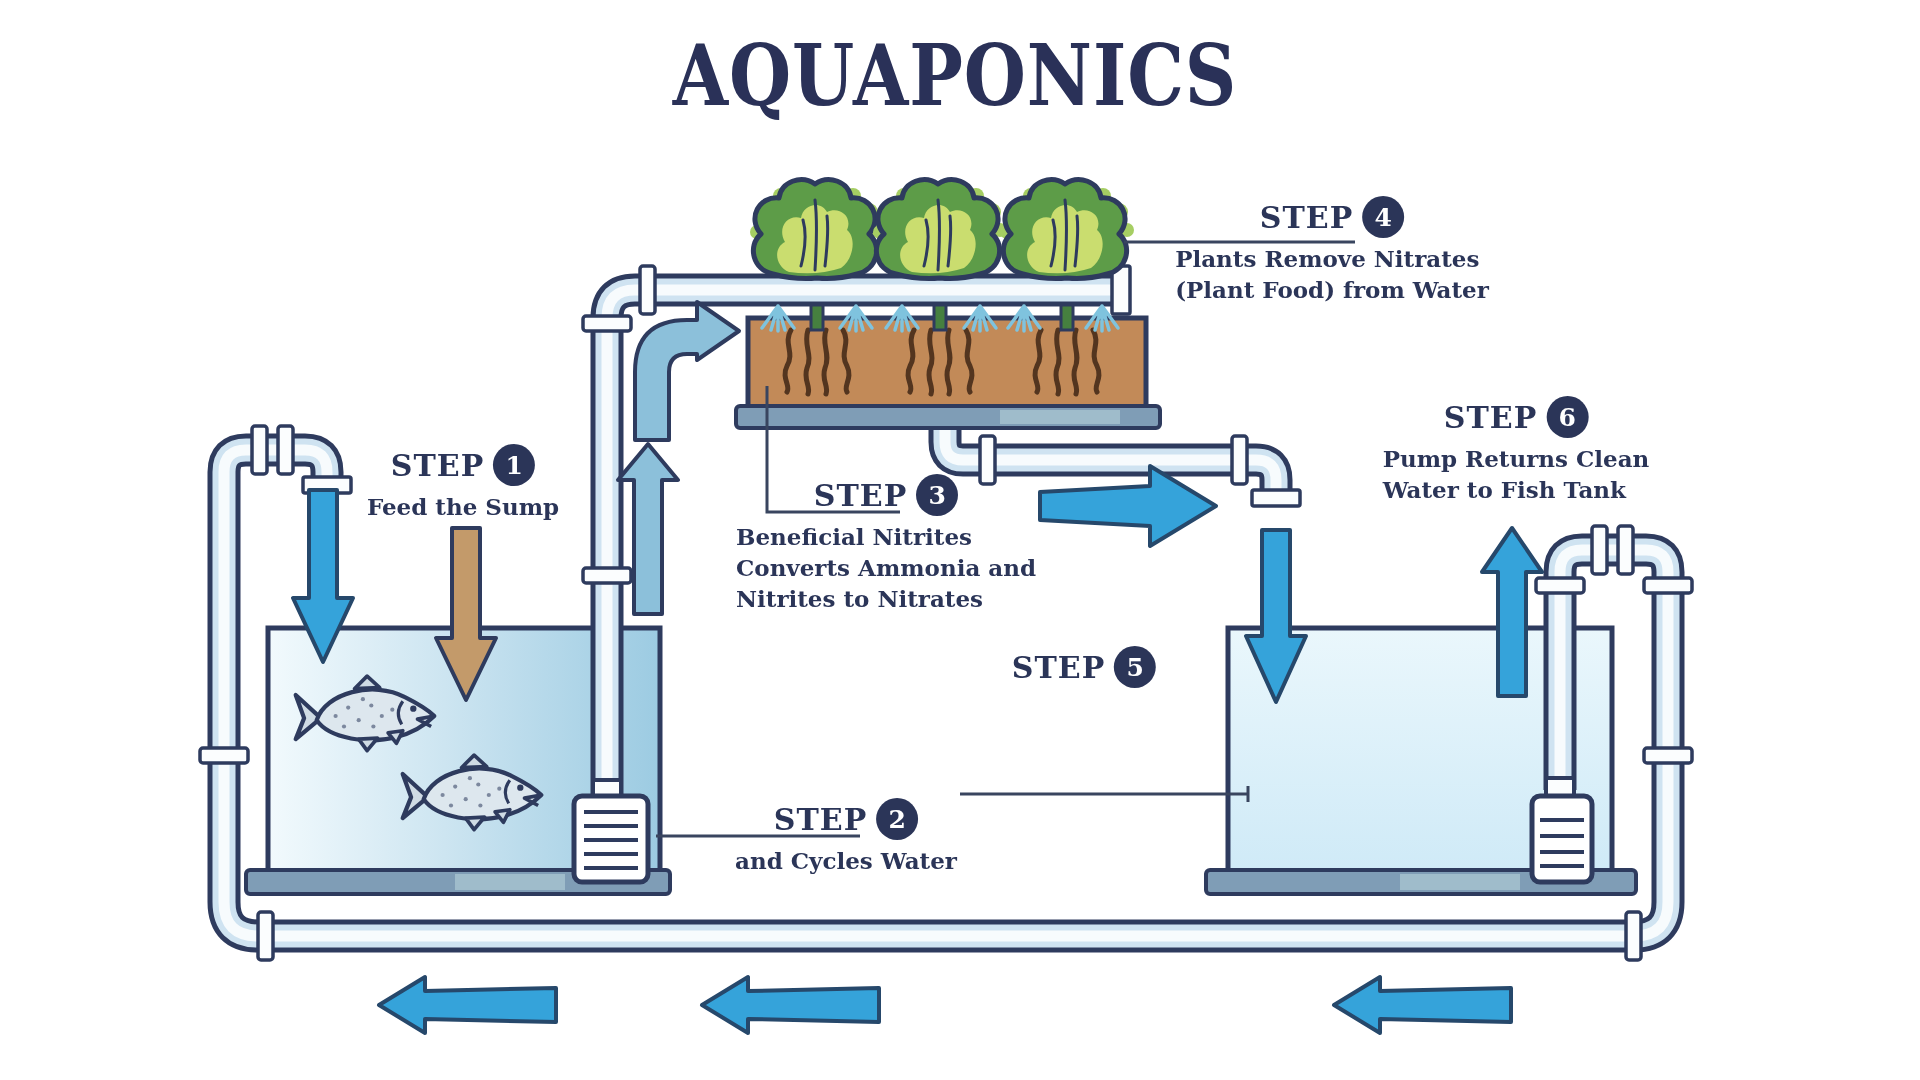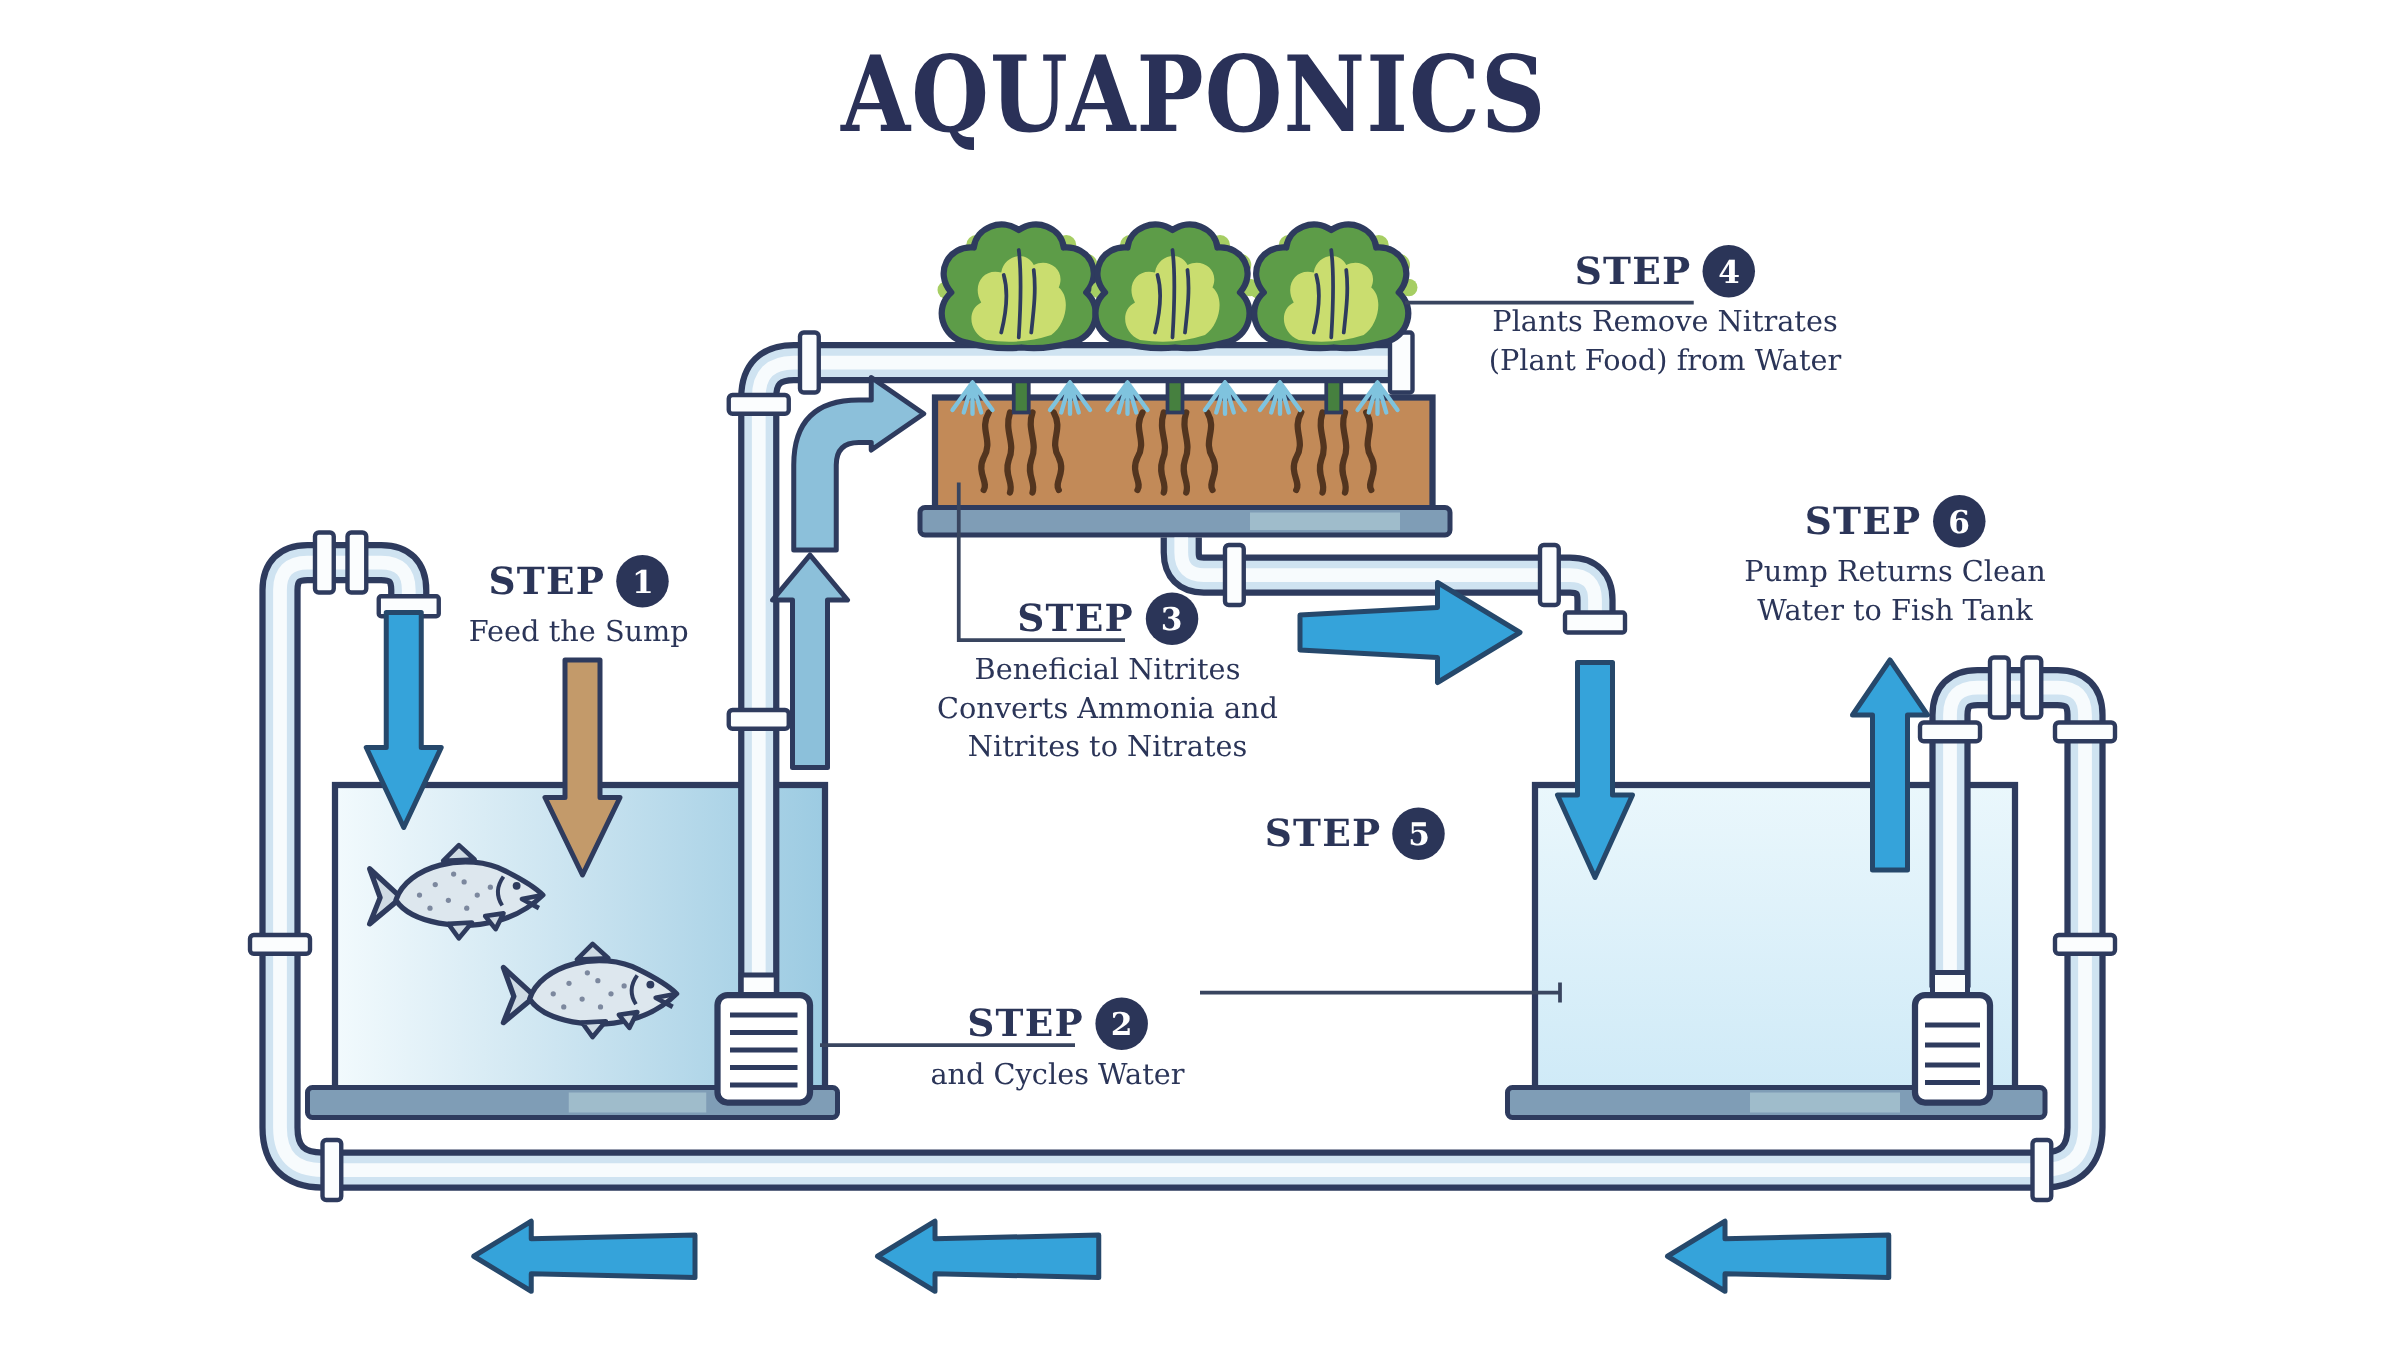--- a/index.html
+++ b/index.html
@@ -2,26 +2,26 @@
 <html><head>
 <meta charset="utf-8">
 <style>
   html,body{margin:0;padding:0;background:#ffffff;}
   .stage{position:relative;width:1920px;height:1080px;background:#ffffff;overflow:hidden;
          font-family:"DejaVu Serif",serif;color:#2b3558;}
   .stage svg.scene{position:absolute;left:0;top:0;}
   .title{position:absolute;left:155px;top:26px;width:1600px;text-align:center;
          font-weight:700;font-size:84px;letter-spacing:1px;color:#2a3158;
          transform:scaleX(.85);transform-origin:center;}
-  .step{position:absolute;text-align:center;transform:translateX(-50%);}
+  .step{position:absolute;transform:translateX(-50%);}
   .step-row{display:flex;align-items:center;justify-content:center;gap:9px;}
   .step-word{font-weight:700;font-size:30px;letter-spacing:1px;color:#2b3558;}
   .step-num{width:42px;height:42px;border-radius:50%;background:#2b3558;color:#ffffff;
             font-weight:700;font-size:25px;display:flex;align-items:center;justify-content:center;}
-  .step-lines{font-weight:400;font-size:23px;line-height:31px;margin-top:5px;color:#2b3558;}
+  .step-lines{font-weight:700;font-size:23px;line-height:31px;margin-top:5px;color:#2b3558;}
   .step-lines div{white-space:nowrap;}
 </style>
 </head>
 <body>
 
 <div class="stage">
 
   <svg class="scene" width="1920" height="1080" viewBox="0 0 1920 1080">
     <defs>
       <linearGradient id="gFish" x1="0" y1="0" x2="1" y2="0">

